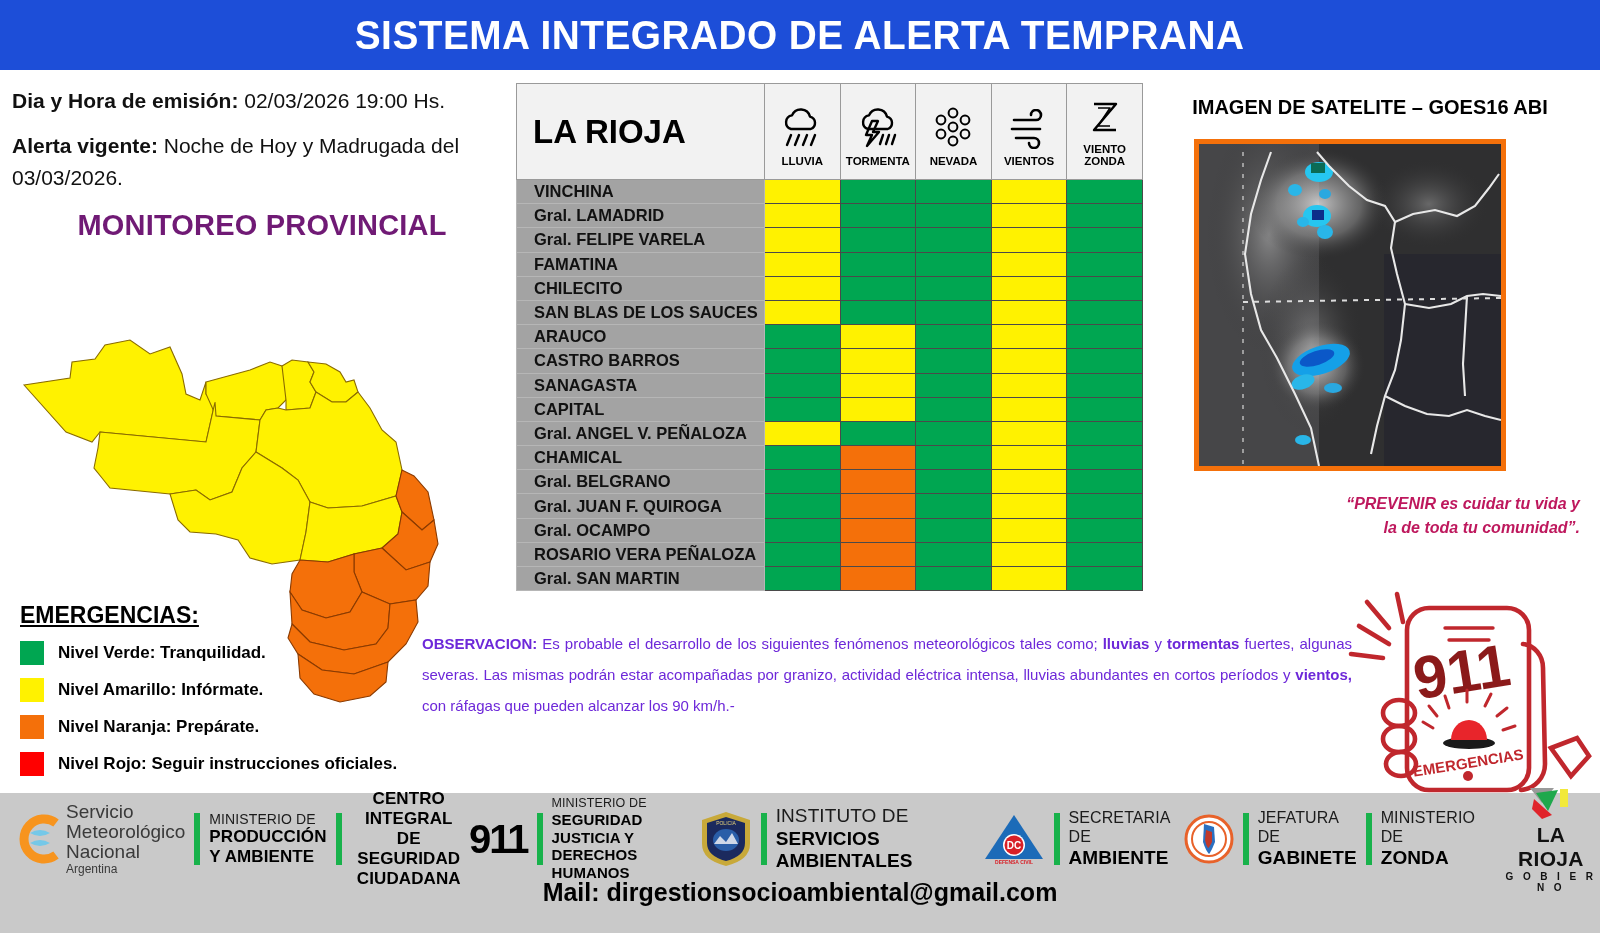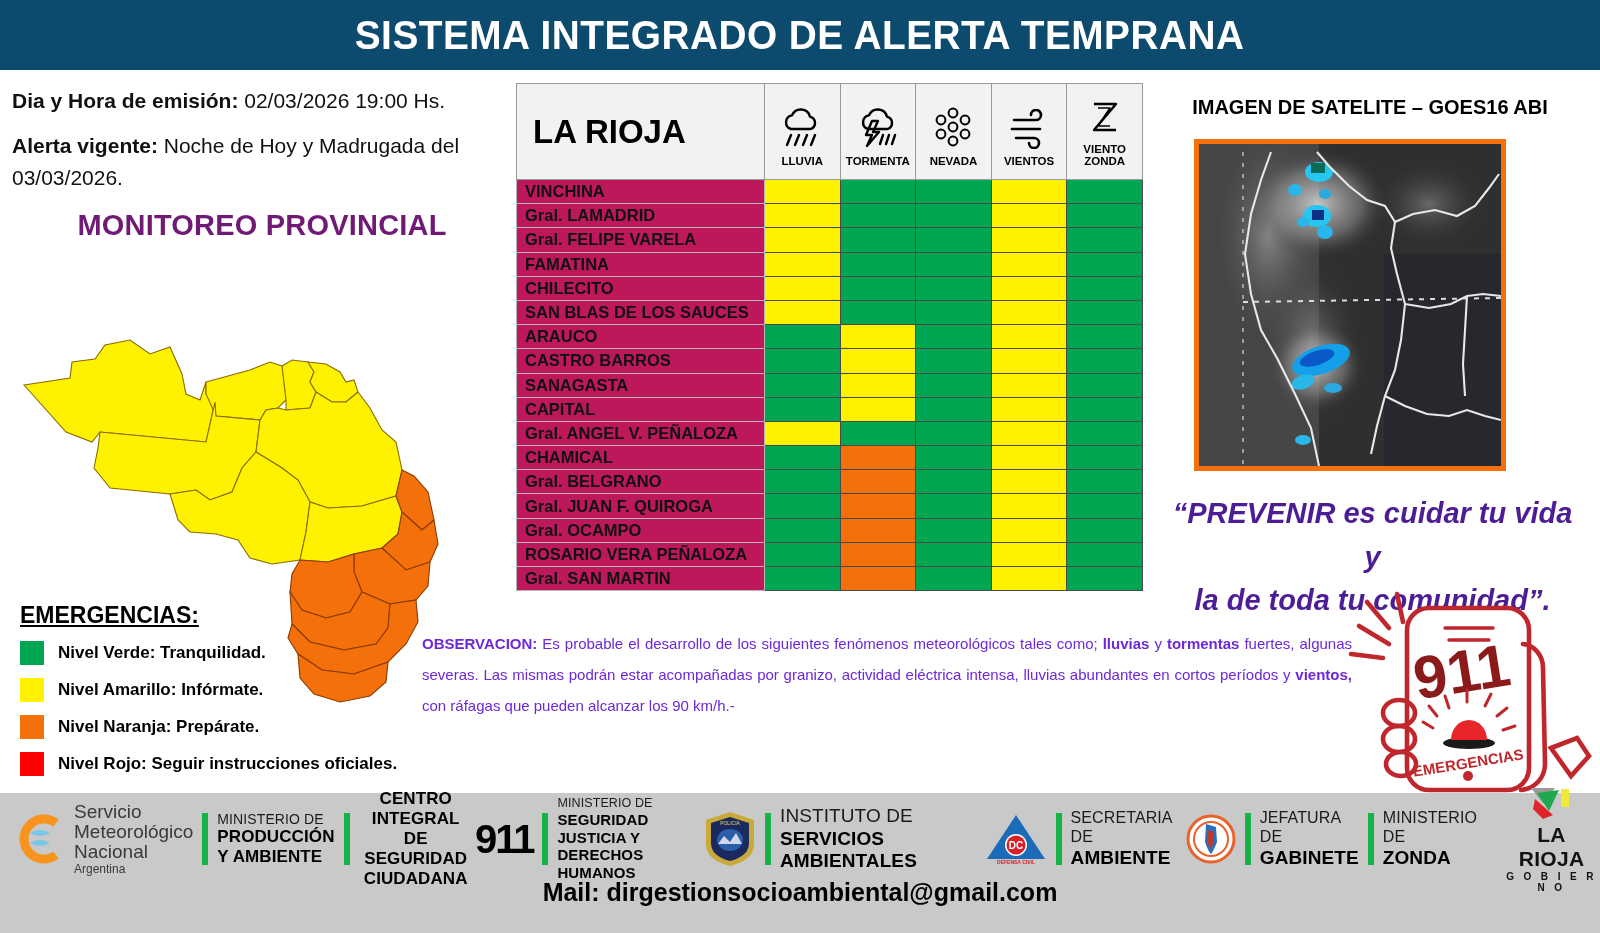--- a/index.html
+++ b/index.html
@@ -7,21 +7,21 @@
     width: 1600px; height: 933px;
     background: #ffffff;
     font-family: "Liberation Sans", sans-serif;
     overflow: hidden;
   }
   #root { position: relative; width: 1600px; height: 933px; }
 
   
   .banner {
     position: absolute; left: 0; top: 0; width: 1600px; height: 70px;
-    background: #0c4a6e;
+    background: #1d4ed8;
     display: flex; align-items: center; justify-content: center;
   }
   .banner-title {
     color: #fff; font-size: 40px; font-weight: bold;
     letter-spacing: 0.5px;
     font-family: "Liberation Sans", sans-serif;
     transform: scaleX(0.97);
   }
 
   
@@ -57,23 +57,23 @@
     height: 96px; vertical-align: bottom; text-align: center; padding-bottom: 12px;
   }
   .hdr-prov {
     background: #F2F2F2; border: 1px solid #9a9a9a;
     font-size: 33px; font-weight: bold; color: #000;
     text-align: left; padding-left: 16px; vertical-align: middle;
   }
   .ico { display: block; margin: 0 auto 2px auto; }
   .hdr-txt { font-size: 11.5px; font-weight: bold; color: #000; line-height: 1.05; }
   td.dept {
-    background: #be185d; border: 1px solid #b6b6b6;
+    background: #a3a3a3; border: 1px solid #b6b6b6;
     font-size: 16.5px; font-weight: bold; color: #111;
-    padding: 0 0 0 8px; height: 24.2px; white-space: nowrap;
+    padding: 0 0 0 17px; height: 24.2px; white-space: nowrap;
   }
   td.lv { border: 1px solid #4a4a4a; height: 24.2px; padding: 0; }
   .green  { background: #00A651; }
   .yellow { background: #FFF200; }
   .orange { background: #F4700A; }
   .red    { background: #FF0000; }
 
   
   .obs {
     position: absolute; left: 422px; top: 628px; width: 930px;
@@ -86,22 +86,22 @@
     position: absolute; left: 1150px; top: 96px; width: 440px;
     text-align: center; font-size: 20px; font-weight: bold; color: #000;
   }
   .sat-img {
     position: absolute; left: 1194px; top: 139px;
     width: 312px; height: 332px;
     border: 5px solid #F4700A; overflow: hidden; background: #2b2b2b;
   }
   .quote {
     position: absolute; left: 1165px; top: 492px; width: 415px;
-    text-align: center; font-size: 29px; font-weight: bold;
-    font-style: italic; color: #4c1d95; line-height: 1.5;
+    text-align: right; font-size: 16px; font-weight: bold;
+    font-style: italic; color: #be185d; line-height: 1.5;
   }
 
   
   .g911 { position: absolute; left: 1345px; top: 588px; width: 250px; height: 212px; }
 
   
   .footer {
     position: absolute; left: 0; top: 793px; width: 1600px; height: 140px;
     background: #C9C9C9;
   }
@@ -496,21 +496,21 @@
 
   <div class="footer"></div>
   <div class="logos">
 
     <div class="logo-item" style="margin-left:14px">
       <svg width="52" height="56" viewBox="0 0 52 56">
         <path d="M42 12 A20 20 0 1 0 42 44" fill="none" stroke="#F7941E" stroke-width="9"></path>
         <path d="M16 22 q10 -6 20 0 q-10 6 -20 0 Z" fill="#75C8E8"></path>
         <path d="M16 32 q10 -6 20 0 q-10 6 -20 0 Z" fill="#75C8E8"></path>
       </svg>
-      <div style="margin-left:8px">
+      <div style="">
         <div class="smn-txt">Servicio</div>
         <div class="smn-txt">Meteorológico</div>
         <div class="smn-txt">Nacional</div>
         <div class="smn-arg">Argentina</div>
       </div>
     </div>
 
     <div class="grnbar"></div>
     <div class="logo-item">
       <div>

